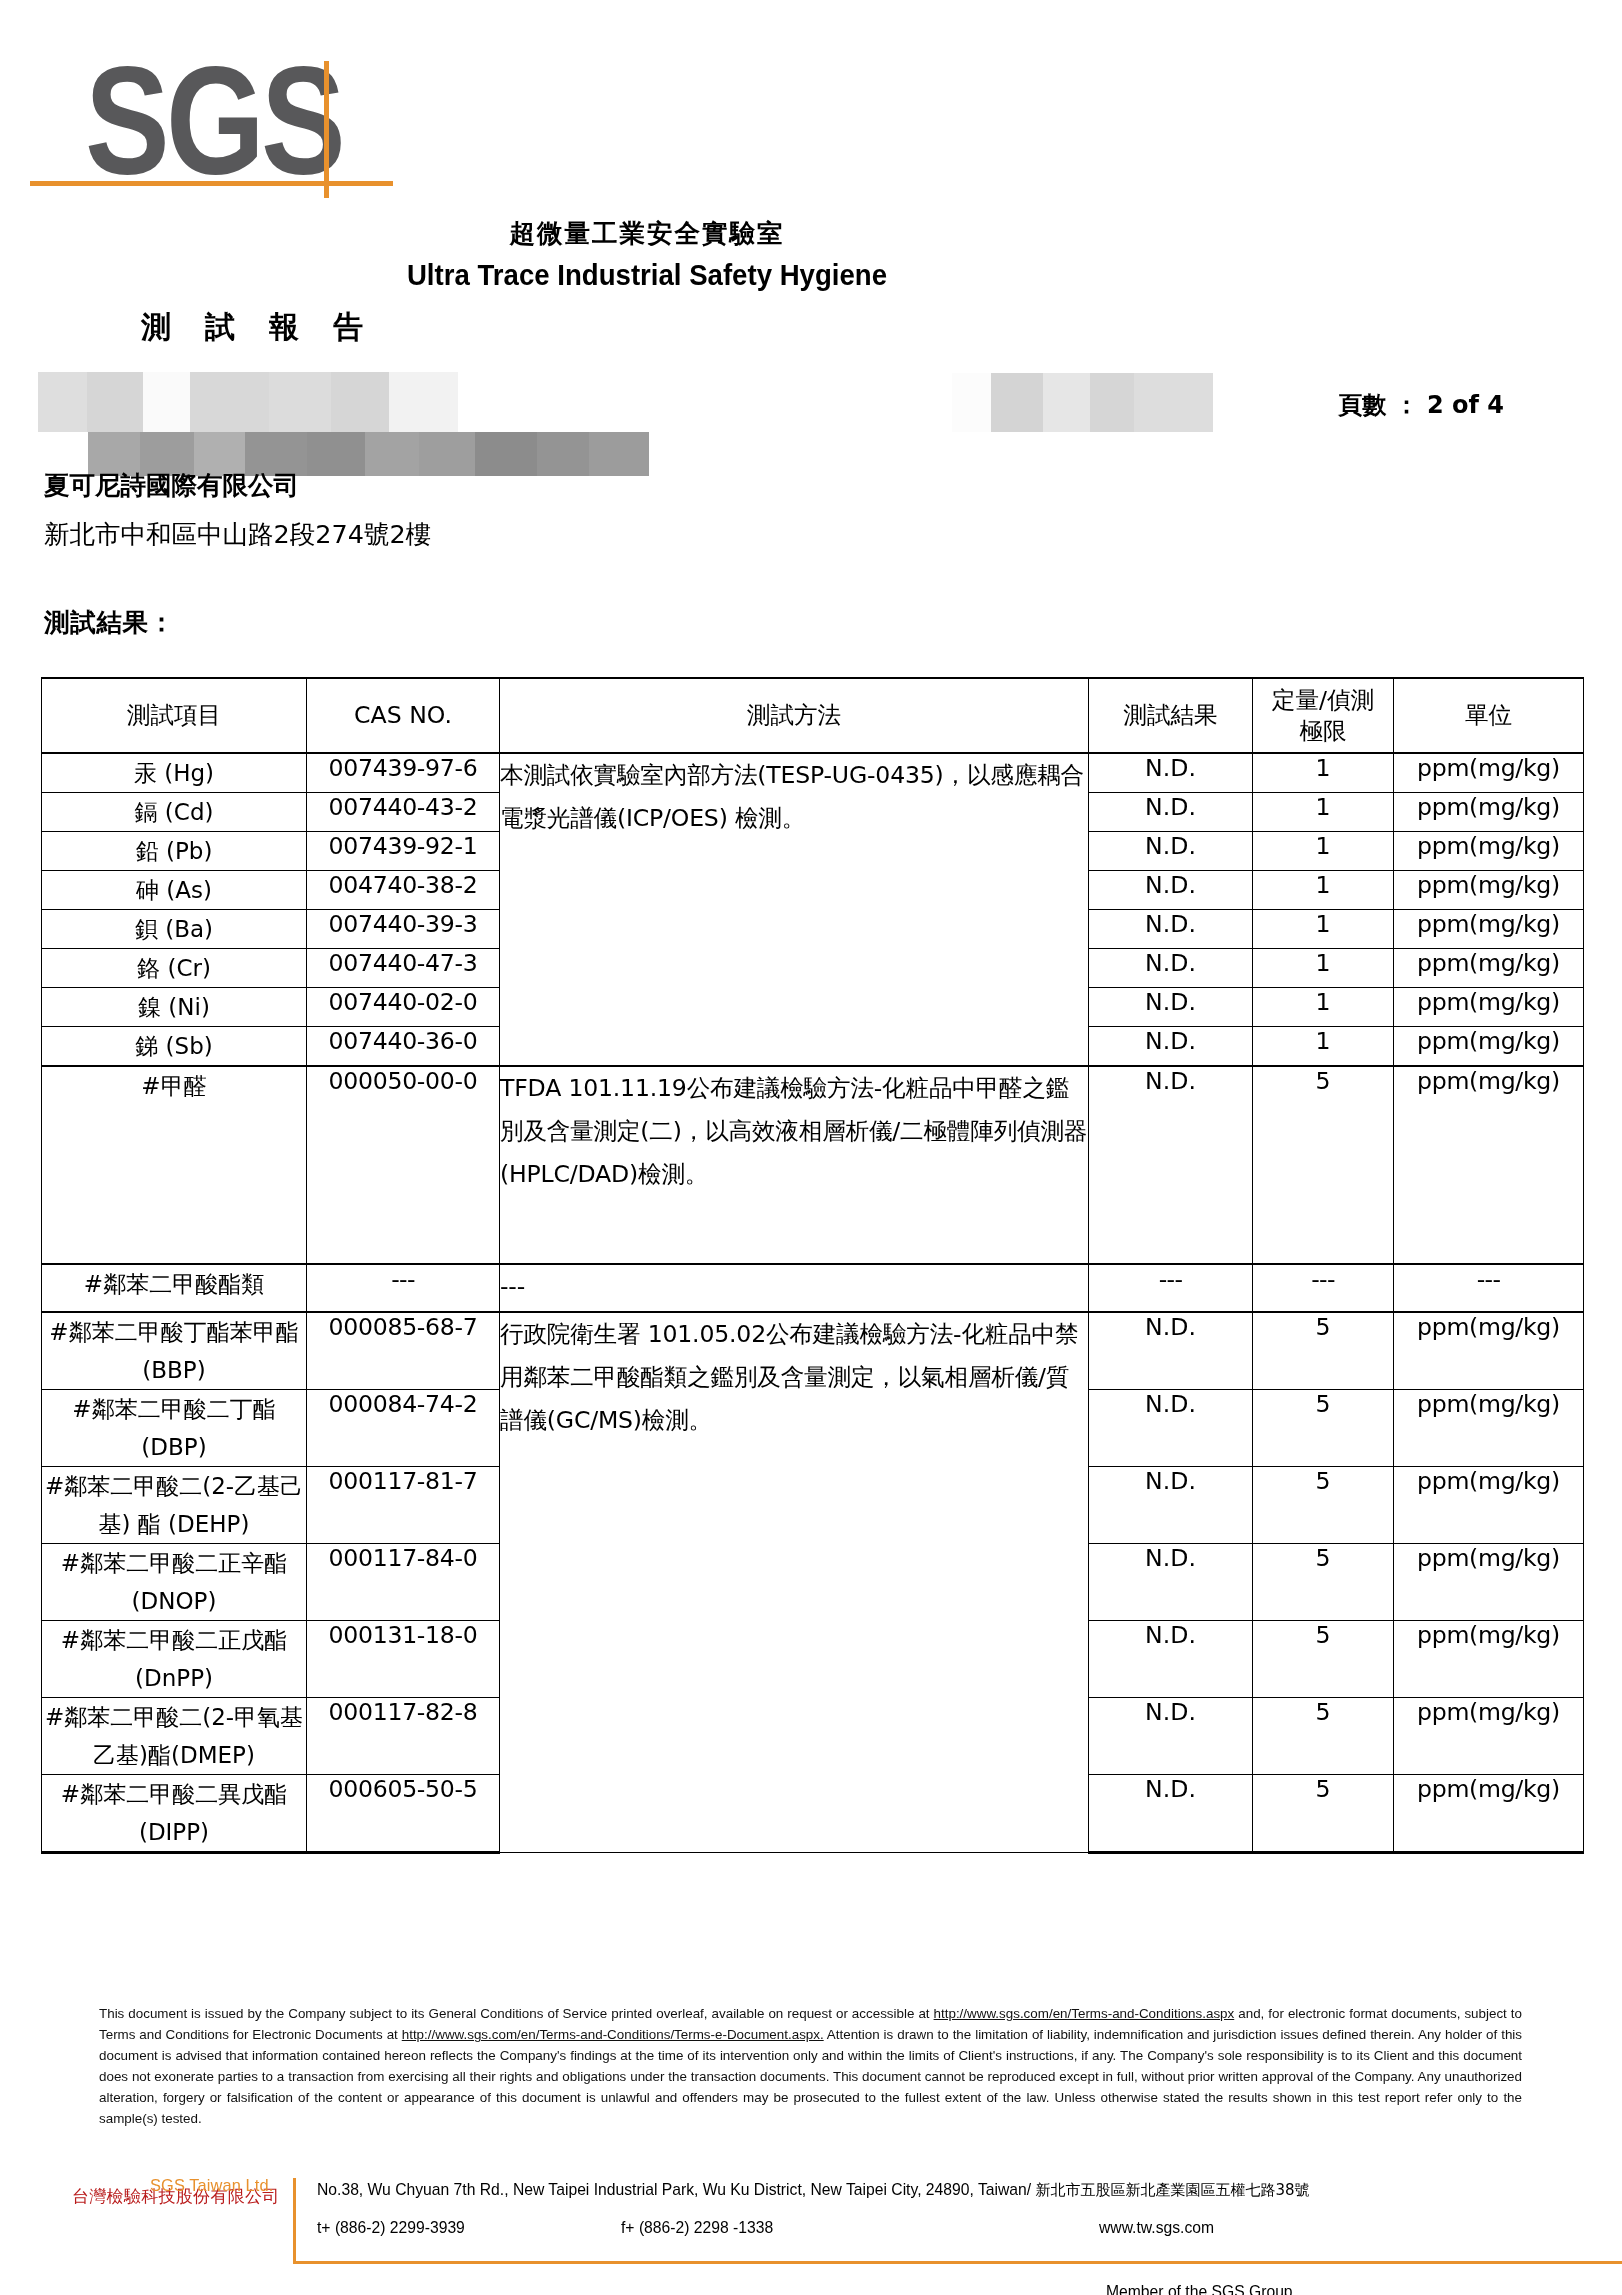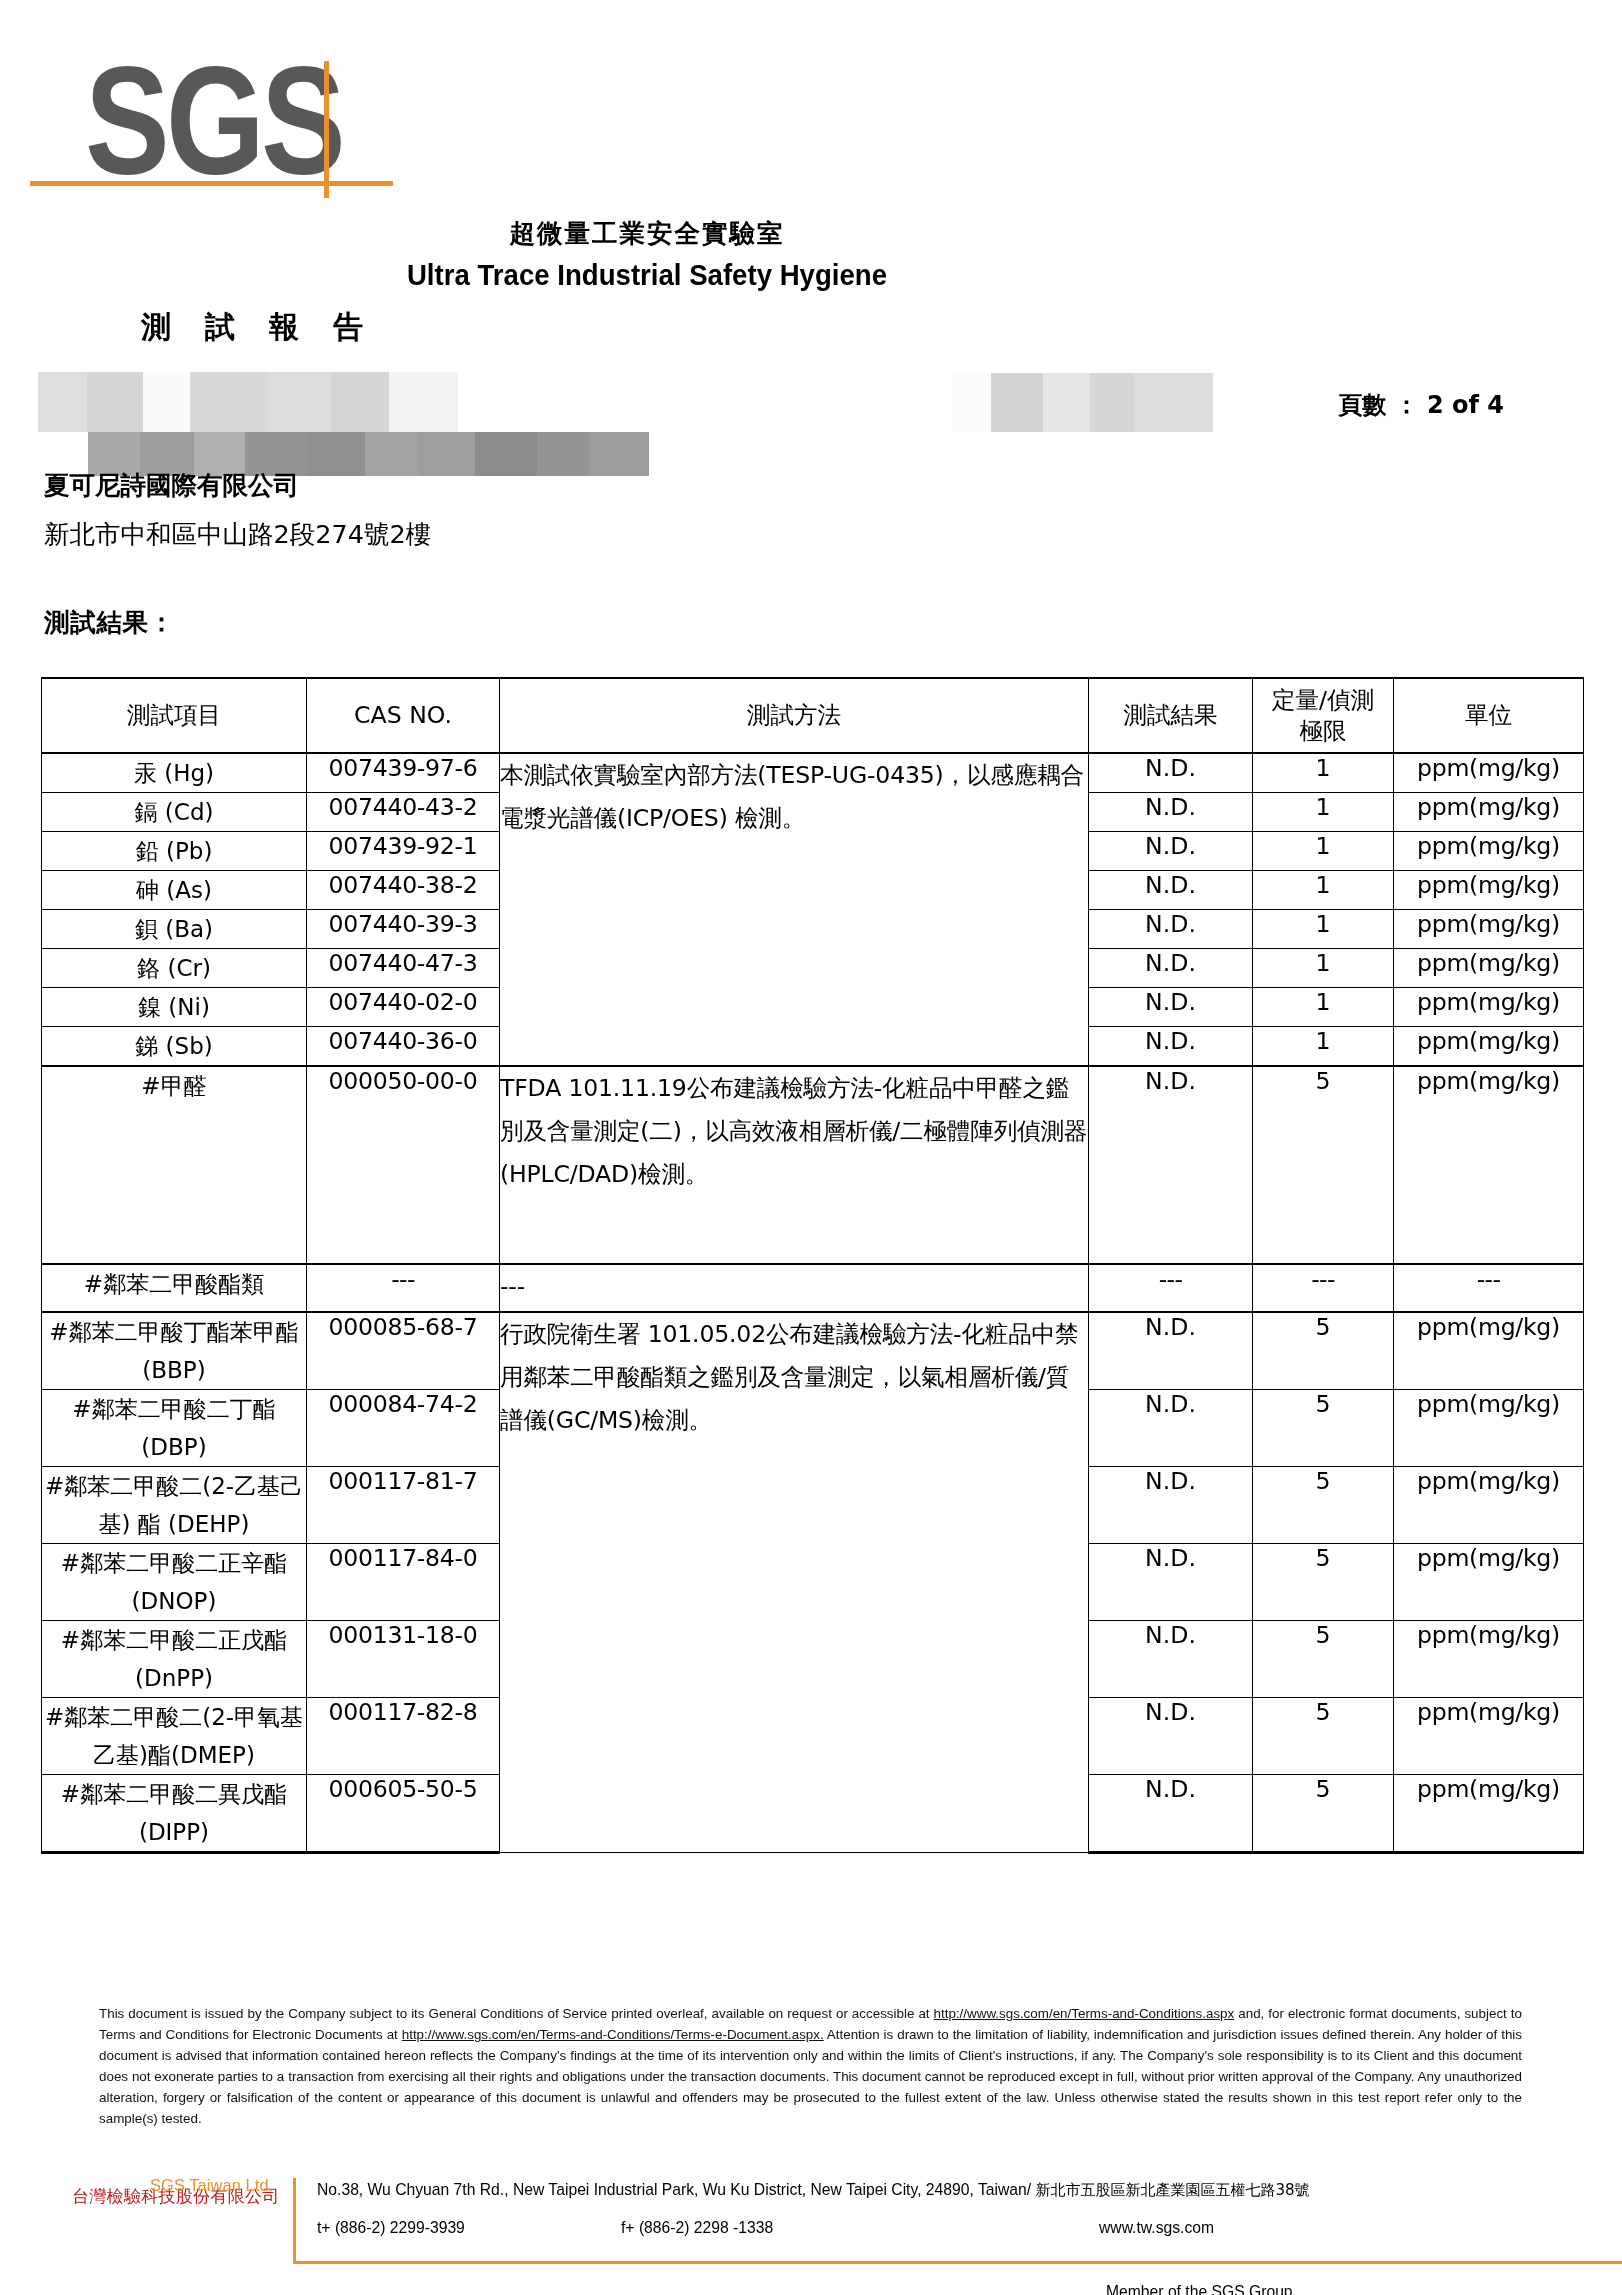--- a/index.html
+++ b/index.html
@@ -407,21 +407,21 @@
     </tr>
     <tr>
       <td class="cell-item">鉛 (Pb)</td>
       <td class="cell-cas">007439-92-1</td>
       <td class="cell-result">N.D.</td>
       <td class="cell-limit">1</td>
       <td class="cell-unit">ppm(mg/kg)</td>
     </tr>
     <tr>
       <td class="cell-item">砷 (As)</td>
-      <td class="cell-cas">007440-38-2</td>
+      <td class="cell-cas">004740-38-2</td>
       <td class="cell-result">N.D.</td>
       <td class="cell-limit">1</td>
       <td class="cell-unit">ppm(mg/kg)</td>
     </tr>
     <tr>
       <td class="cell-item">鋇 (Ba)</td>
       <td class="cell-cas">007440-39-3</td>
       <td class="cell-result">N.D.</td>
       <td class="cell-limit">1</td>
       <td class="cell-unit">ppm(mg/kg)</td>

